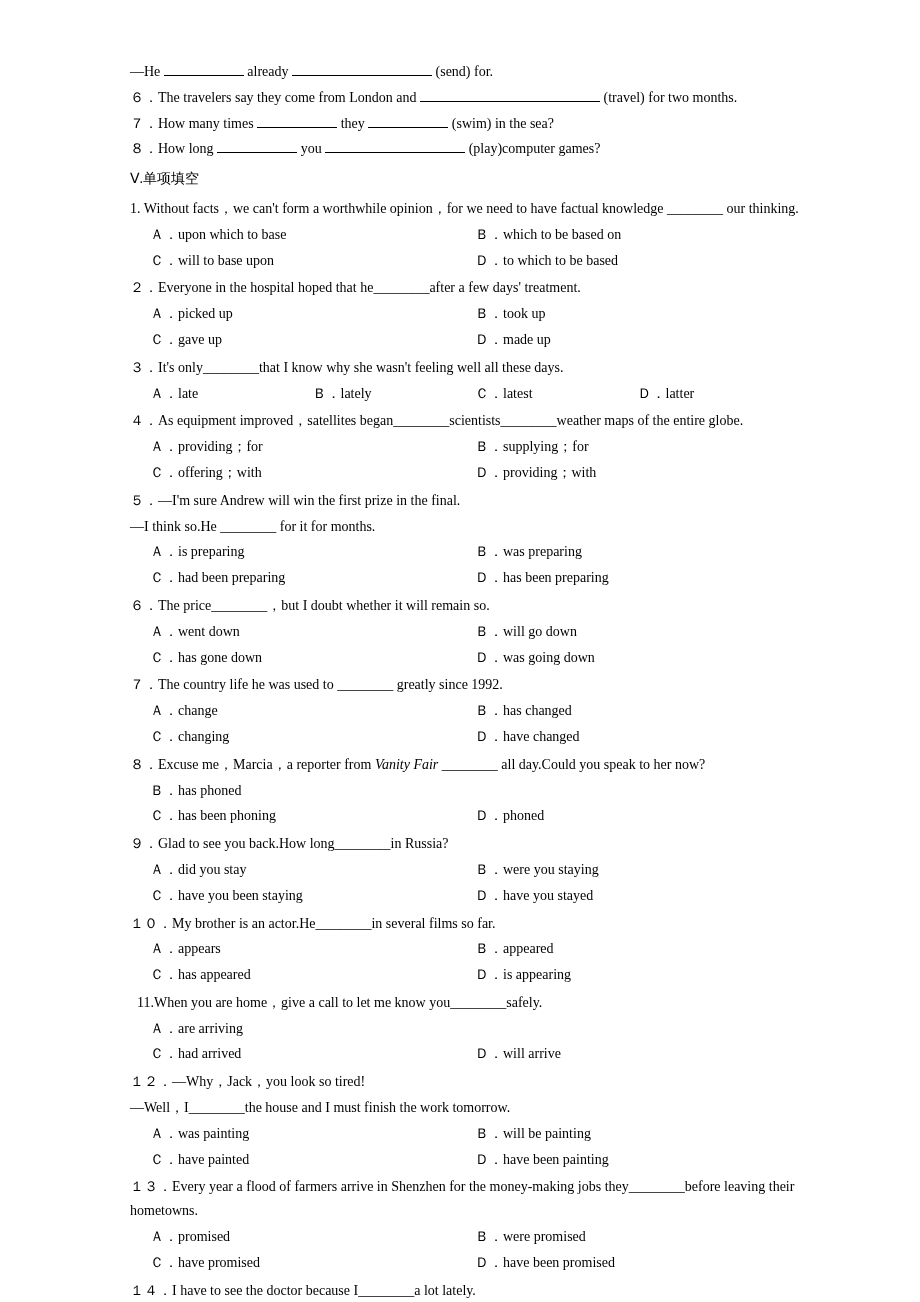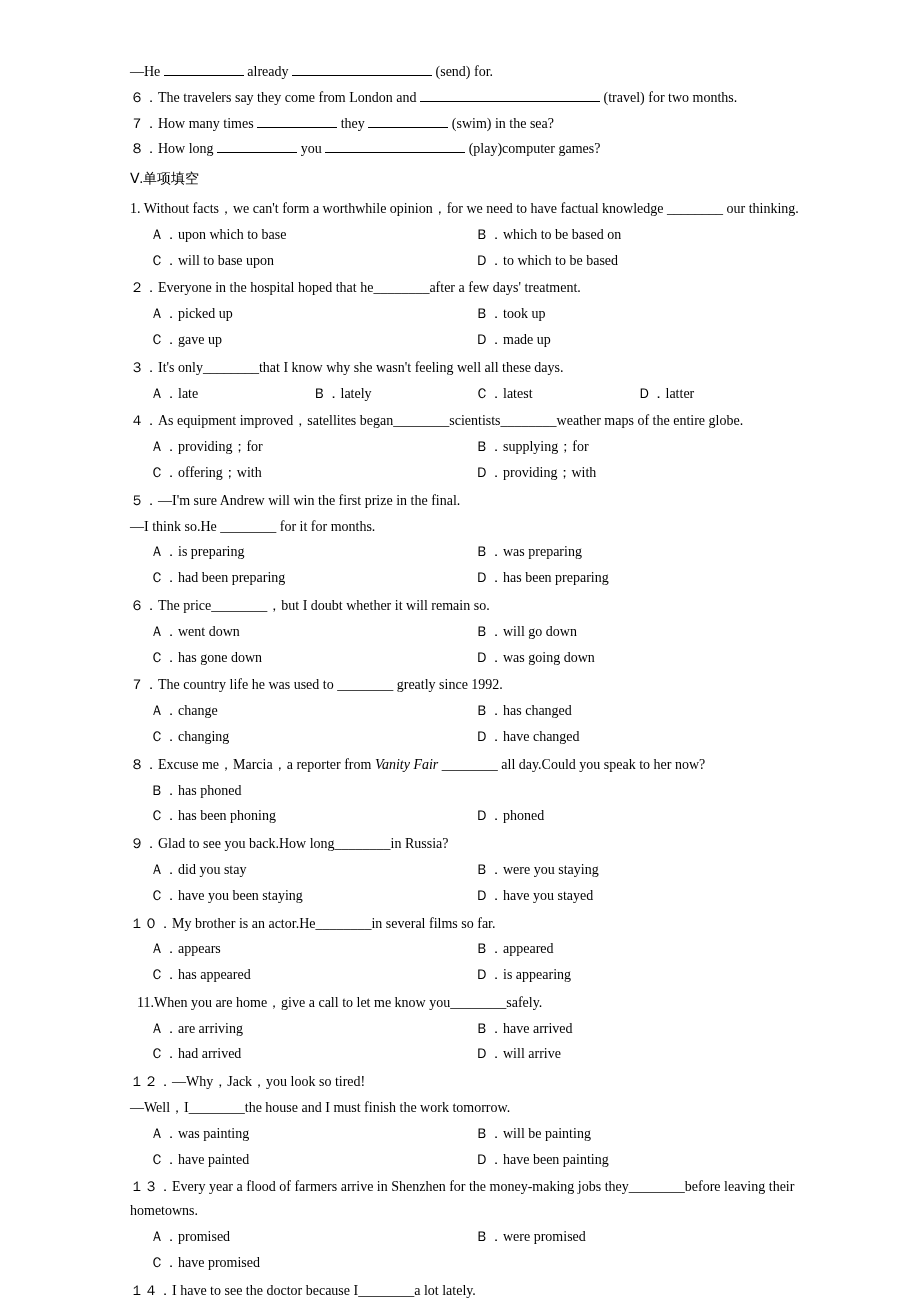--- a/index.html
+++ b/index.html
@@ -215,21 +215,20 @@
       <div class="option">Ｄ．is appearing</div>
     </div>
   </div>
 
   <div class="question-block">
     <div class="question-line">
       &nbsp;&nbsp;11.When you are home，give a call to let me know you________safely.
     </div>
     <div class="options-row">
       <div class="option">Ａ．are arriving</div>
-      <div class="option">Ｂ．have arrived</div>
     </div>
     <div class="options-row">
       <div class="option">Ｃ．had arrived</div>
       <div class="option">Ｄ．will arrive</div>
     </div>
   </div>
 
   <div class="question-block">
     <div class="question-line">
       １２．—Why，Jack，you look so tired!
@@ -250,20 +249,21 @@
   <div class="question-block">
     <div class="question-line">
       １３．Every year a flood of farmers arrive in Shenzhen for the money-making jobs they________before leaving their hometowns.
     </div>
     <div class="options-row">
       <div class="option">Ａ．promised</div>
       <div class="option">Ｂ．were promised</div>
     </div>
     <div class="options-row">
       <div class="option">Ｃ．have promised</div>
+      <div class="option">Ｄ．have been promised</div>
     </div>
   </div>
 
   <div class="question-block">
     <div class="question-line">
       １４．I have to see the doctor because I________a lot lately.
     </div>
 
   </div>
 

